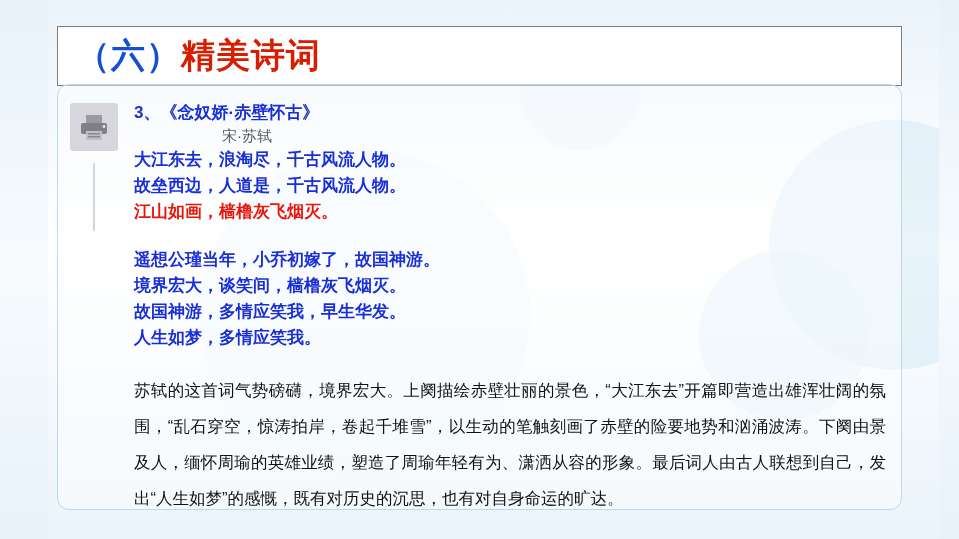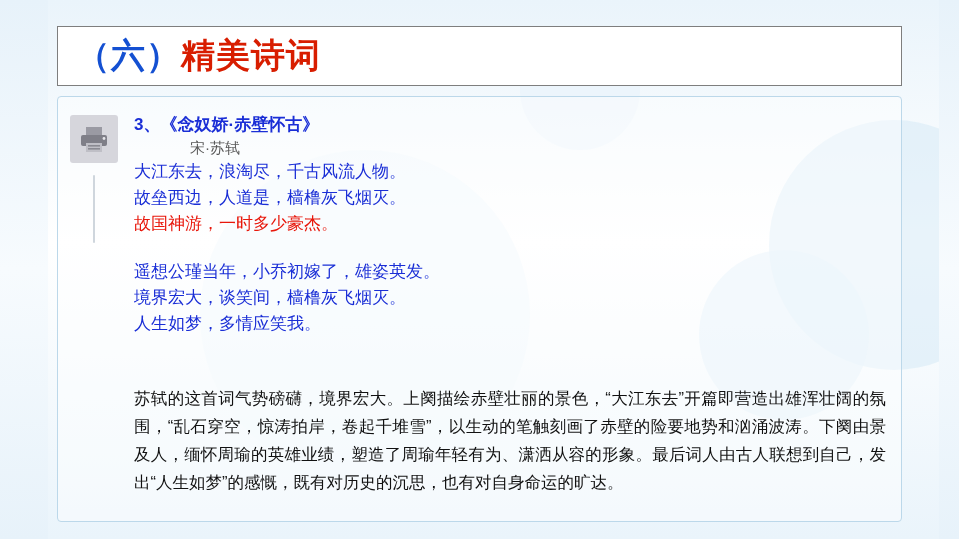--- a/index.html
+++ b/index.html
@@ -62,25 +62,25 @@
     letter-spacing: 1px;
     white-space: nowrap;
   }
   .title-part-a { color: #1450d2; }
   .title-part-b { color: #d81d00; }
 
   
   .content-card {
     position: absolute;
     left: 57px;
-    top: 96px;
+    top: 84px;
     width: 845px;
     height: 426px;
     border: 1px solid #bcd8ea;
-    border-radius: 4px;
+    border-radius: 12px;
     background: rgba(255,255,255,0.45);
     box-sizing: border-box;
   }
 
   
   .icon-block {
     position: absolute;
     left: 12px;
     top: 18px;
     width: 48px;
@@ -111,40 +111,40 @@
     font-size: 17px;
     font-weight: bold;
     color: #1a2ed6;
     line-height: 24px;
     white-space: nowrap;
   }
   .poem-author {
     font-size: 15px;
     color: #595959;
     line-height: 22px;
-    margin-left: 56px;
+    margin-left: 88px;
     white-space: nowrap;
   }
   .poem-line {
     font-size: 17px;
-    font-weight: normal;
+    font-weight: bold;
     color: #1a2ed6;
     line-height: 26px;
     white-space: nowrap;
   }
   .poem-line.highlight { color: #e8170b; }
   .poem-gap { height: 22px; }
 
   .prose {
     position: absolute;
     left: 76px;
     top: 287px;
     width: 752px;
     font-size: 16.5px;
-    line-height: 28px;
+    line-height: 36px;
     color: #111111;
     text-align: justify;
     text-justify: inter-ideograph;
   }
 </style>
 </head>
 <body>
 
 <div class="slide">
 
@@ -176,24 +176,25 @@
 
     <div class="side-line"></div>
 
     <div class="poem-area">
       <div class="poem-title">
         <span>3、</span><span>《念奴娇·赤壁怀古》</span>
       </div>
       <div class="poem-author">宋·苏轼</div>
 
       <div class="poem-line">大江东去，浪淘尽，千古风流人物。</div>
-      <div class="poem-line">故垒西边，人道是，樯橹灰飞烟灭。</div>
-      <div class="poem-line highlight">故国神游，一时多少豪杰。</div>
+      <div class="poem-line">故垒西边，人道是，千古风流人物。</div>
+      <div class="poem-line highlight">江山如画，樯橹灰飞烟灭。</div>
       <div class="poem-gap"></div>
-      <div class="poem-line">遥想公瑾当年，小乔初嫁了，雄姿英发。</div>
+      <div class="poem-line">遥想公瑾当年，小乔初嫁了，故国神游。</div>
       <div class="poem-line">境界宏大，谈笑间，樯橹灰飞烟灭。</div>
+      <div class="poem-line">故国神游，多情应笑我，早生华发。</div>
       <div class="poem-line">人生如梦，多情应笑我。</div>
     </div>
 
     <div class="prose">苏轼的这首词气势磅礴，境界宏大。上阕描绘赤壁壮丽的景色，“大江东去”开篇即营造出雄浑壮阔的氛围，“乱石穿空，惊涛拍岸，卷起千堆雪”，以生动的笔触刻画了赤壁的险要地势和汹涌波涛。下阕由景及人，缅怀周瑜的英雄业绩，塑造了周瑜年轻有为、潇洒从容的形象。最后词人由古人联想到自己，发出“人生如梦”的感慨，既有对历史的沉思，也有对自身命运的旷达。</div>
 
   </div>
 </div>
 
 </body></html>

